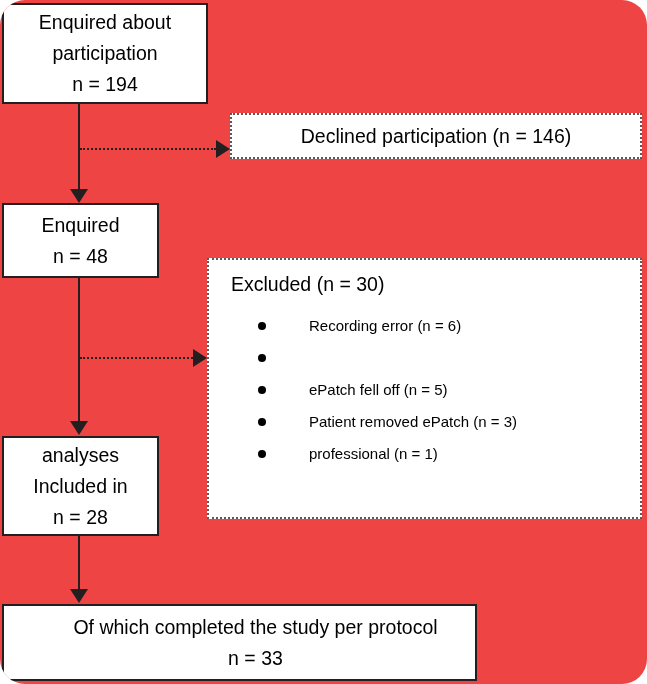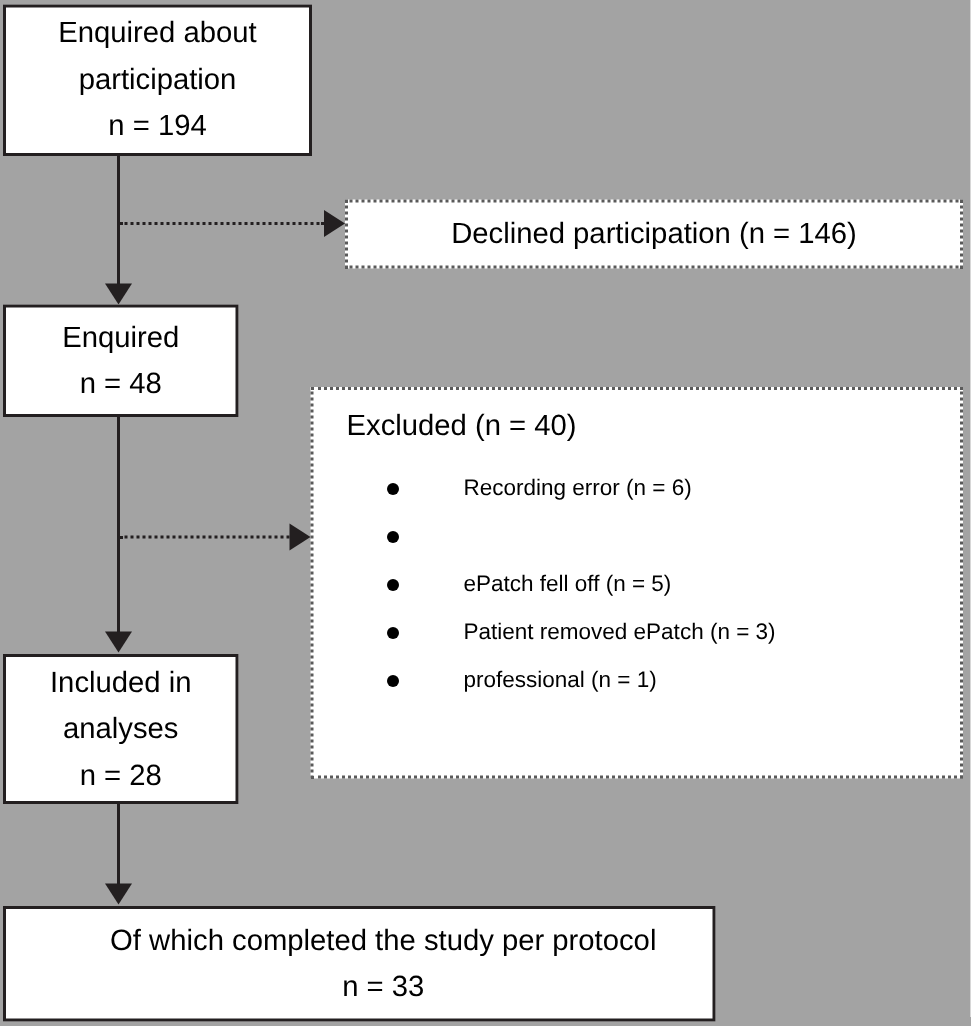--- a/index.html
+++ b/index.html
@@ -8,22 +8,23 @@
     background: #ffffff;
   }
   body {
     font-family: "Liberation Sans", sans-serif;
     color: #000000;
   }
   #flowchart {
     position: relative;
     width: 647px;
     height: 684px;
-    background: #a3a3a3;
+    background: #ef4444;
     overflow: hidden;
+    border-radius: 25px;
   }
 
   .box {
     position: absolute;
     box-sizing: border-box;
     background: #ffffff;
     display: flex;
     flex-direction: column;
     align-items: center;
     justify-content: center;
@@ -34,21 +35,21 @@
   }
   .box.solid {
     border: 2px solid #231f20;
   }
   .box.dotted {
     border: 2px dotted #5a5a5a;
   }
 
   
   #box-enquired   { left: 2px;   top: 3px;   width: 206px; height: 101px; }
-  #box-declined   { left: 230px; top: 133px; width: 412px; height: 46px;  }
+  #box-declined   { left: 230px; top: 113px; width: 412px; height: 46px;  }
   #box-included   { left: 2px;   top: 203px; width: 157px; height: 75px;  }
   #box-excluded   { left: 207px; top: 258px; width: 435px; height: 261px;
                     display: block; text-align: left; padding: 10px 0 0 0; }
   #box-analyses   { left: 2px;   top: 436px; width: 157px; height: 100px; }
   #box-completed  { left: 2px;   top: 604px; width: 475px; height: 77px; padding-left: 32px;  }
 
   .box-line { display: block; }
 
   
   .excluded-title {
@@ -136,21 +137,21 @@
     <span class="box-line">n = 48</span>
   </div>
 
   <div class="conn vline" style="left:78px; top:278px; height:144px;"></div>
   <div class="arrow-down" style="left:70px; top:421px;"></div>
 
   <div class="conn hline-dotted" style="left:80px; top:357px; width:113px;"></div>
   <div class="arrow-right" style="left:193px; top:349px;"></div>
 
   <div class="box dotted" id="box-excluded">
-    <div class="excluded-title">Excluded (n = 40)</div>
+    <div class="excluded-title">Excluded (n = 30)</div>
     <ul class="excluded-list">
       <li>
         <span class="bullet"></span>
         <span>Recording error (n = 6)</span>
       </li>
       <li>
         <span class="bullet"></span>
       </li>
       <li>
         <span class="bullet"></span>
@@ -161,22 +162,22 @@
         <span>Patient removed ePatch (n = 3)</span>
       </li>
       <li>
         <span class="bullet"></span>
         <span>professional (n = 1)</span>
       </li>
     </ul>
   </div>
 
   <div class="box solid" id="box-analyses">
+    <span class="box-line">analyses</span>
     <span class="box-line">Included in</span>
-    <span class="box-line">analyses</span>
     <span class="box-line">n = 28</span>
   </div>
 
   <div class="conn vline" style="left:78px; top:536px; height:54px;"></div>
   <div class="arrow-down" style="left:70px; top:589px;"></div>
 
   <div class="box solid" id="box-completed">
     <span class="box-line">Of which completed the study per protocol</span>
     <span class="box-line">n = 33</span>
   </div>

